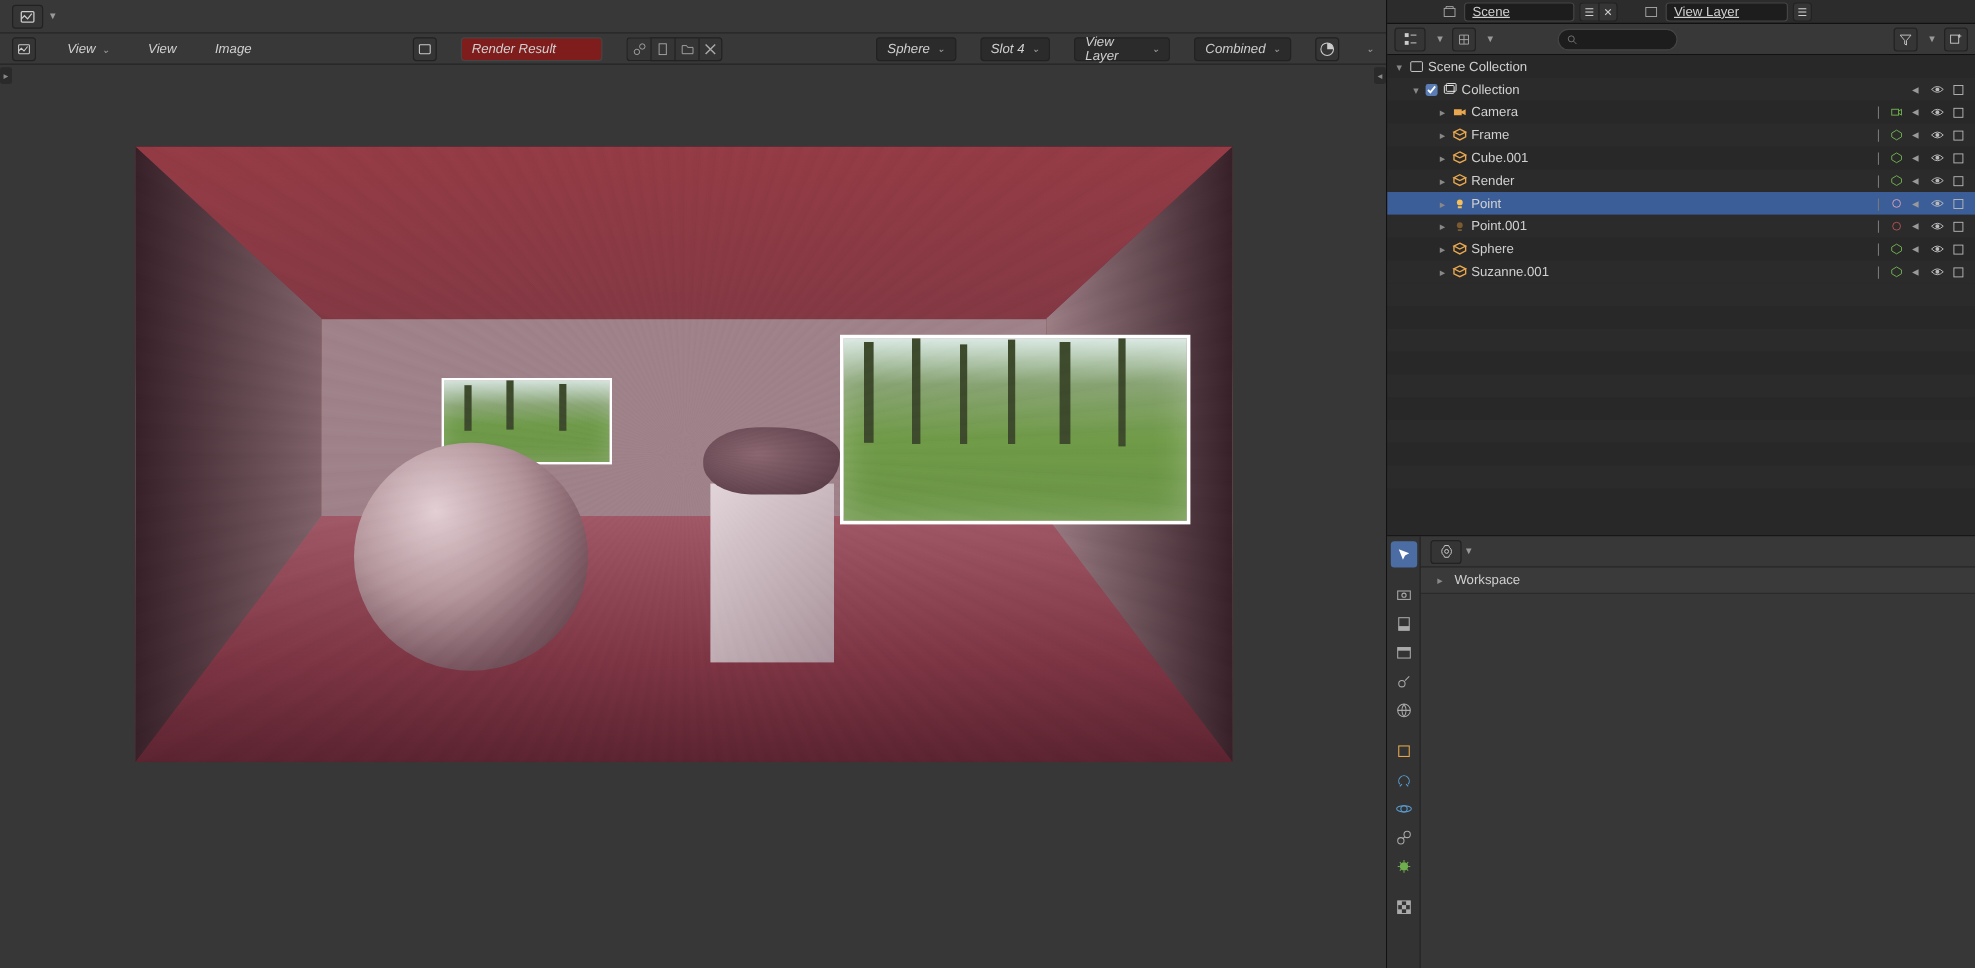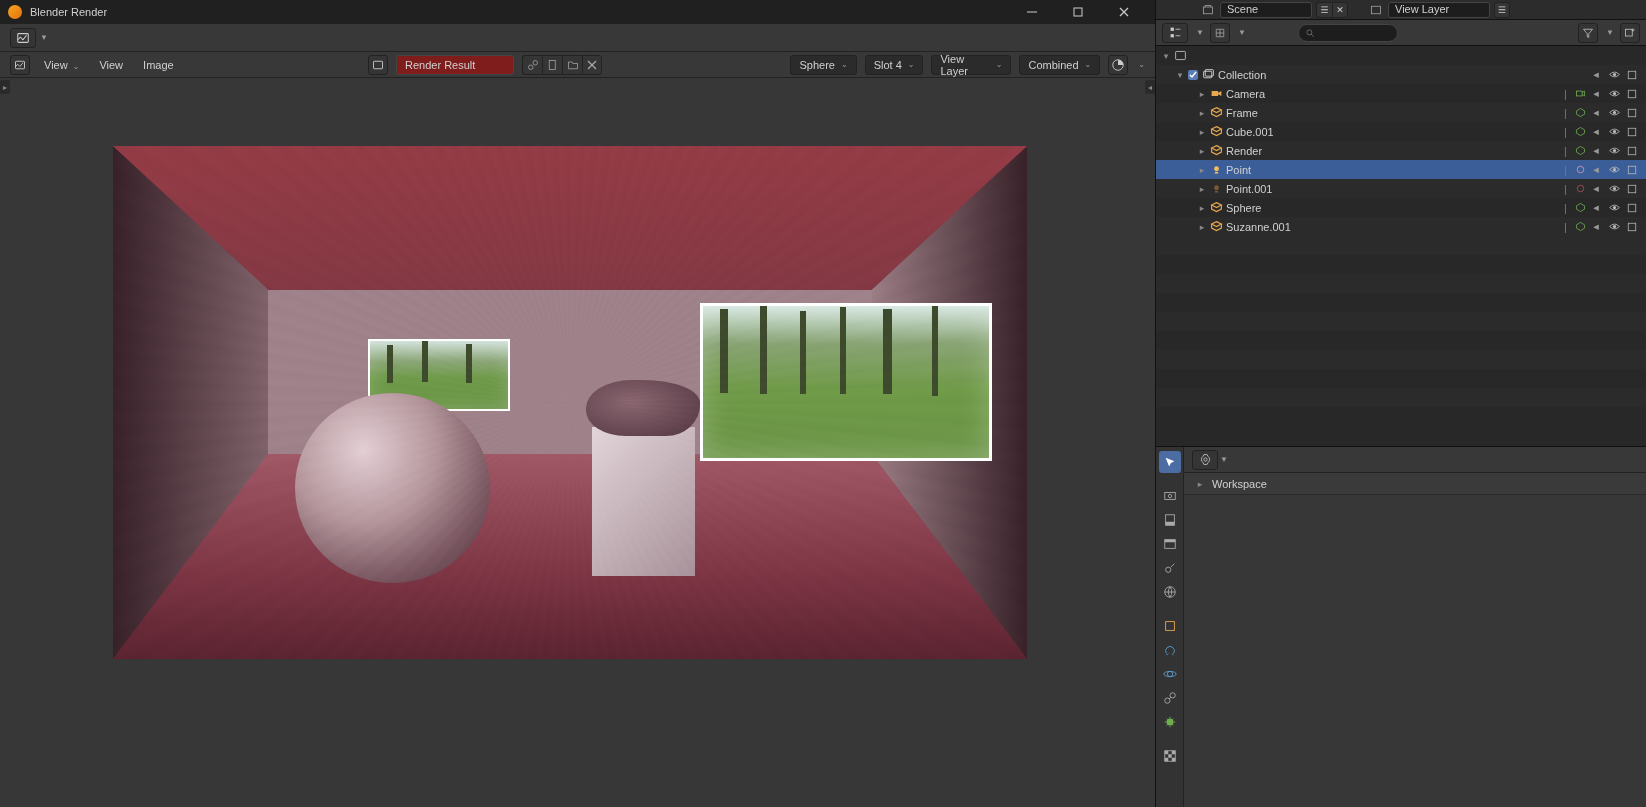--- a/index.html
+++ b/index.html
@@ -4,21 +4,21 @@
 <style>
 * { margin: 0; padding: 0; box-sizing: border-box; font-family: -apple-system, BlinkMacSystemFont, "Segoe UI", sans-serif; font-size: 11px; color: #d0d0d0; user-select: none; }
 body { background: #373737; width: 1646px; height: 807px; overflow: hidden; display: flex; }
 .main-area { width: 1155px; height: 807px; display: flex; flex-direction: column; position: relative; }
 .titlebar { height: 24px; background: #202020; display: flex; align-items: center; padding: 0 8px; justify-content: space-between; }
 .titlebar-left { display: flex; align-items: center; gap: 8px; }
 .blender-logo { width: 14px; height: 14px; border-radius: 50%; background: linear-gradient(135deg,#f5a623,#e8720c); position: relative; }
 .win-btns { display: flex; gap: 0; }
 .win-btn { width: 46px; height: 24px; display: flex; align-items: center; justify-content: center; color: #ccc; font-size: 13px; }
 .toolbar-row { height: 28px; background: #383838; border-bottom: 1px solid #222; display: flex; align-items: center; padding: 0 10px; }
-.header-row { height: 26px; background: #383838; display: flex; align-items: center; padding: 0 10px; gap: 8px; border-bottom:1px solid #222; }
+.header-row { height: 26px; background: #383838; display: flex; align-items: center; padding: 0 10px; gap: 20px; border-bottom:1px solid #222;font-style:italic; }
 .menu-item { padding: 3px 6px; border-radius: 3px; }
 .dropdown-widget { display: flex; align-items: center; gap: 2px; }
 .icon-btn { width: 20px; height: 20px; border-radius: 3px; display: flex; align-items: center; justify-content: center; background: #353535; border:1px solid #222; }
 .chev { font-size: 8px; color: #999; margin-left: 2px; }
 .spacer { flex: 1; }
 .text-field { background: #7f1d1d; border: 1px solid #444; border-radius: 3px; padding: 2px 8px; height: 20px; display: flex; align-items: center; }
 .select-field { background: #2b2b2b; border: 1px solid #222; border-radius: 3px; padding: 2px 8px; height: 20px; display: flex; align-items: center; gap: 4px; }
 .btn-group { display: flex; }
 .btn-group > * { border-radius: 0; border-right: none; }
 .btn-group > *:first-child { border-radius: 3px 0 0 3px; }
@@ -59,50 +59,27 @@
 .vis-icon { width: 16px; height: 16px; display: flex; align-items: center; justify-content: center; color: #999; }
 .mini-icon { width:16px; height:16px; display:flex; align-items:center; justify-content:center; }
 .properties-area { flex: 1; display: flex; background: #373737; border-top: 1px solid #111; }
 .props-header { height: 26px; background: #383838; display:flex; align-items:center; padding:0 8px; border-bottom:1px solid #222; }
 .props-tabs { width: 28px; background: #333; display: flex; flex-direction: column; align-items: center; padding: 4px 0; gap: 2px; border-right:1px solid #222; }
 .props-tab { width: 22px; height: 22px; border-radius: 3px; display: flex; align-items: center; justify-content: center; }
 .props-tab.active { background: #4b6da3; }
 .props-body { flex: 1; display:flex; flex-direction:column; }
 .panel-row { height: 22px; display: flex; align-items: center; padding: 0 10px; gap: 6px; background:#3a3a3a; border-bottom:1px solid #2a2a2a; }
 svg { display: block; }
-.scene-field { background:#1d1d1d; border:1px solid #444; border-radius:3px; height:16px; padding:0 6px; display:flex; align-items:flex-start; gap:4px; font-size:10px; }
+.scene-field { background:#1d1d1d; border:1px solid #444; border-radius:3px; height:16px; padding:0 6px; display:flex; align-items:center; gap:4px; font-size:10px;text-decoration:underline; }
 </style>
 </head>
 <body>
 
 <div class="main-area">
 
-  <div class="titlebar">
-    <div class="titlebar-left">
-      <div class="blender-logo"></div>
-      <span>Blender Render</span>
-    </div>
-    <div class="win-btns">
-      <div class="win-btn">
-        <svg width="10" height="10" viewBox="0 0 10 10">
-            <path d="M0 5 H10" stroke="#ccc" stroke-width="1"></path>
-          </svg>
-      </div>
-      <div class="win-btn">
-        <svg width="10" height="10" viewBox="0 0 10 10">
-            <rect x="1" y="1" width="8" height="8" fill="none" stroke="#ccc" stroke-width="1"></rect>
-          </svg>
-      </div>
-      <div class="win-btn">
-        <svg width="10" height="10" viewBox="0 0 10 10">
-            <path d="M1 1 L9 9 M9 1 L1 9" stroke="#ccc" stroke-width="1.2"></path>
-          </svg>
-      </div>
-    </div>
-  </div>
 
   <div class="toolbar-row">
     <div class="dropdown-widget">
       <div class="icon-btn" style="width:26px;">
         <svg width="14" height="14" viewBox="0 0 16 16">
             <rect x="2" y="3" width="12" height="10" rx="1" fill="none" stroke="#ccc" stroke-width="1.2"></rect>
             <path d="M2 10 l3 -3 l3 3 l4 -5" stroke="#ccc" fill="none" stroke-width="1.2"></path>
           </svg>
       </div>
       <span class="chev">▼</span>
@@ -293,20 +270,21 @@
 
   <div class="outliner">
     <div class="tree-row">
       <span class="indent" style="width:4px;"></span>
       <span class="disclosure">▾</span>
       <span class="obj-icon">
         <svg width="13" height="13" viewBox="0 0 16 16">
             <rect x="2" y="3" width="12" height="10" fill="none" stroke="#ccc" rx="1"></rect>
           </svg>
       </span>
+      <span class="row-label">Scene Collection</span>
     </div>
 
     <div class="tree-row alt">
       <span class="indent" style="width:18px;"></span>
       <span class="disclosure">▾</span>
       <span style="width:14px; display:inline-flex; justify-content:center;">
         <svg width="12" height="12" viewBox="0 0 12 12">
             <rect x="1" y="1" width="10" height="10" rx="2" fill="#5a7db5"></rect>
             <path d="M3 6 l2 2 l4 -5" stroke="#fff" fill="none" stroke-width="1.5"></path>
           </svg>

